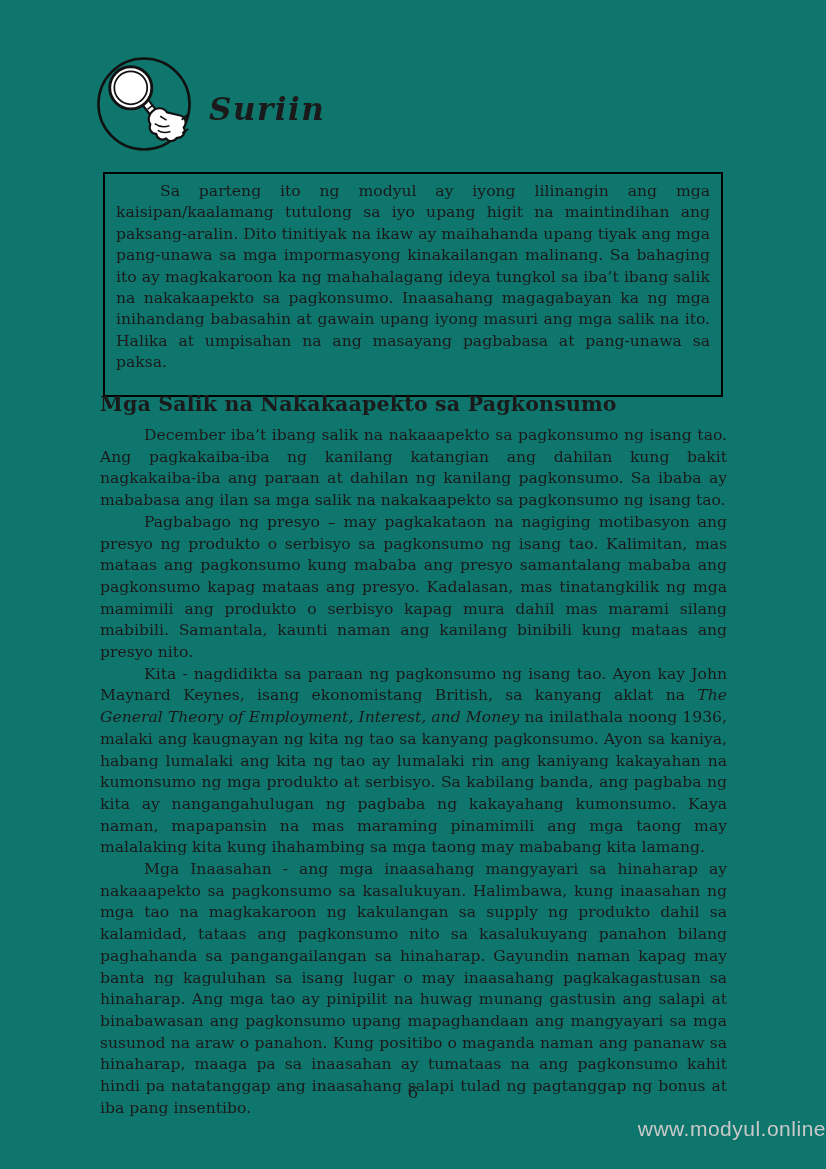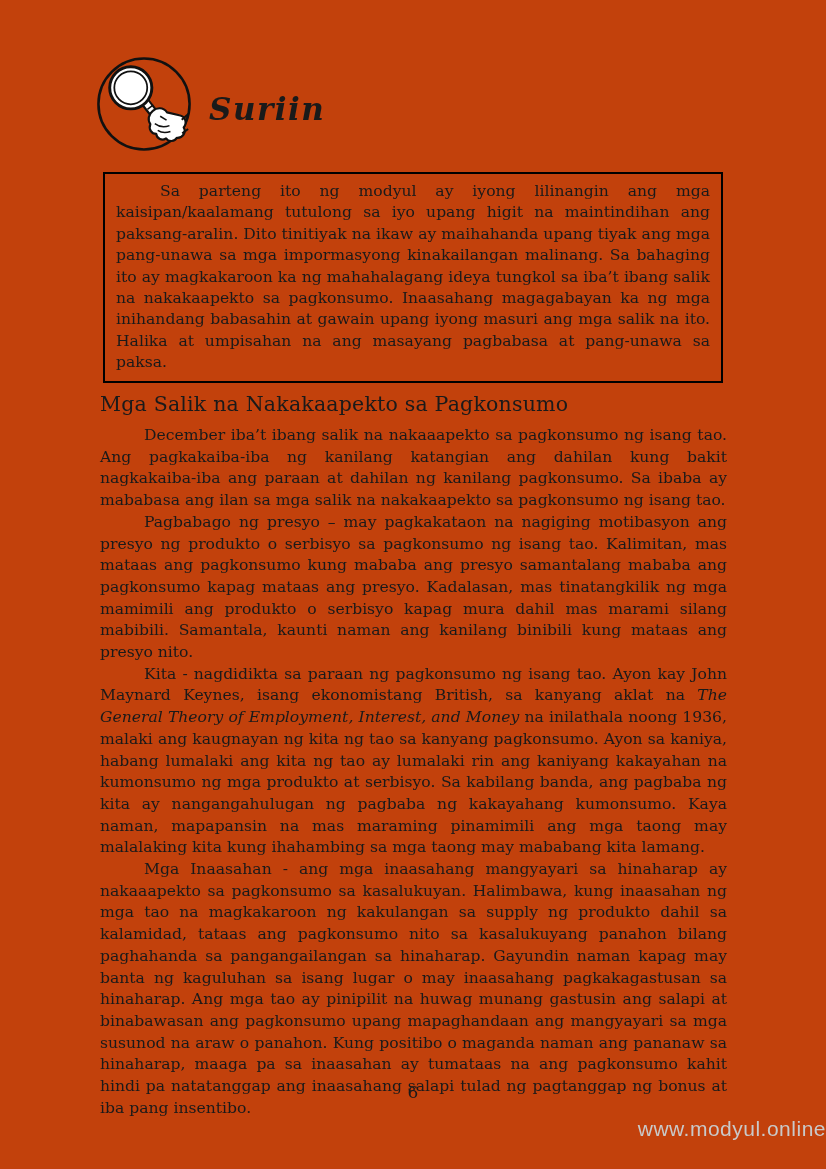--- a/index.html
+++ b/index.html
@@ -1,21 +1,21 @@
 <!DOCTYPE html>
 <html><head>
 <meta charset="utf-8">
 <style>
   html, body { margin: 0; padding: 0; background: #ffffff; }
   .page {
     position: relative;
     width: 826px;
     height: 1169px;
     margin: 0 auto;
-    background: #c2410c;
+    background: #0f766e;
     color: #1a1a1a;
     font-family: "DejaVu Serif", "Liberation Serif", serif;
     overflow: hidden;
   }
 
   
   .header {
     position: absolute;
     top: 55px;
     left: 95px;
@@ -33,37 +33,37 @@
     margin-top: 10px;
   }
 
   
   .intro-box {
     position: absolute;
     top: 172px;
     left: 103px;
     width: 594px;
     border: 2px solid #000000;
-    padding: 7px 11px 7px 11px;
+    padding: 7px 11px 21px 11px;
     font-size: 15.6px;
     line-height: 21.4px;
     text-align: justify;
   }
   .intro-box p { margin: 0; text-indent: 44px; }
 
   
   .content {
     position: absolute;
     top: 392px;
     left: 100px;
     width: 627px;
   }
   .section-heading {
     font-size: 20.5px;
-    font-weight: normal;
+    font-weight: bold;
     margin: 0 0 9px 0;
     letter-spacing: 0.2px;
   }
   .content p {
     margin: 0;
     font-size: 15.6px;
     line-height: 21.7px;
     text-align: justify;
     text-indent: 44px;
   }

